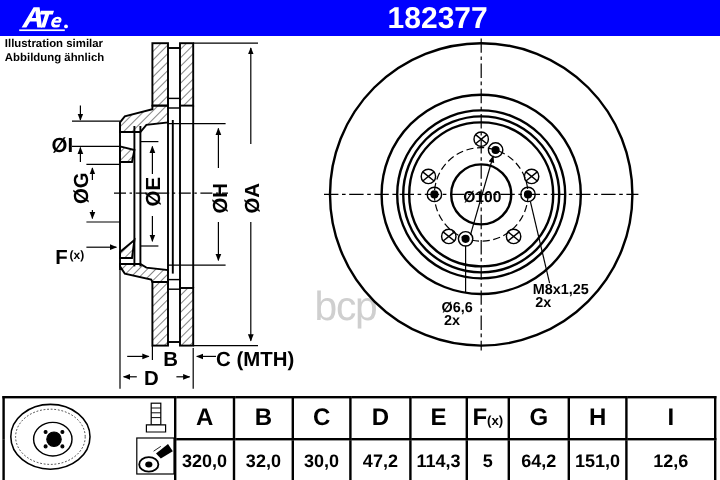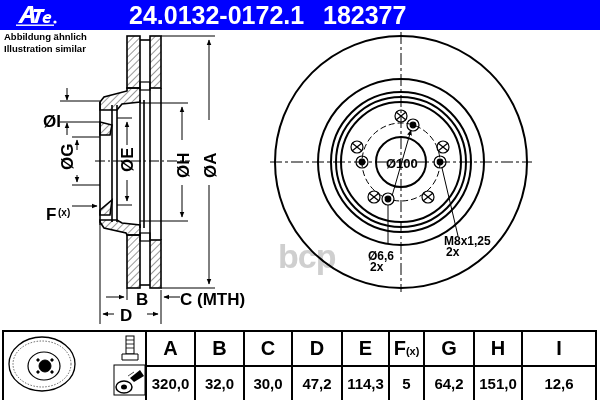--- a/index.html
+++ b/index.html
@@ -15,41 +15,40 @@
           line-height:12px; }
   .note div { white-space:nowrap; }
   svg.drawing { position:absolute; left:0; top:0; }
   .lbl { font-family:"Liberation Sans", sans-serif; font-weight:bold; }
   .spec-table { position:absolute; left:2px; top:330px; border-collapse:collapse; }
   .spec-table td { border:2px solid #000; text-align:center; padding:0; font-weight:bold; }
   .spec-table .hdr td { height:31px; font-size:20px; }
   .spec-table .val td { height:32px; font-size:15px; }
   .img-cell { width:141px; position:relative; }
   .fx-sub { font-size:11px; }
-  .watermark { position:absolute; left:262px; top:237px; font-size:34px; font-weight:bold;
-               color:#cfcfcf; letter-spacing:-1px;margin-left:16px; }
+  .watermark { position:absolute; left:262px; top:237px; font-size:34px; font-weight:normal;
+               color:#cfcfcf; letter-spacing:-1px; }
 </style>
 </head>
 <body>
 
 <div class="header">
   <svg class="logo" viewBox="0 0 52 24">
     <path d="M4 20 L14 3 L19 3 L21 20 L17 20 L16.5 15 L11 15 L8 20 Z M12.5 12 L16 12 L15.5 6 Z" fill="#fff"></path>
     <path d="M20 6 L31 6 L30 9 L27 9 L23.5 20 L20 20 L23.5 9 L19 9 Z" fill="#fff"></path>
     <path d="M31 20 C27 20 28 11 34 11 C38 11 38 15 36 16 L31 16 C31 18 34 18 36 17 L35.5 19.5 C34 20 33 20 31 20 Z M32 14 L35 14 C35 12.5 33 12.5 32 14 Z" fill="#fff"></path>
     <rect x="2" y="21.5" width="38" height="1.4" fill="#fff"></rect>
     <circle cx="41" cy="19" r="1.6" fill="#fff"></circle>
   </svg>
-  <div class="part-no">24.0132-0172.1</div>
   <div class="ref-no">182377</div>
 </div>
 
 <div class="note">
+  <div>Illustration similar</div>
   <div>Abbildung ähnlich</div>
-  <div>Illustration similar</div>
 </div>
 
 <div class="watermark">bcp</div>
 
 <svg class="drawing" width="600" height="330" viewBox="0 0 600 330">
   <defs>
     <pattern id="hatch" patternUnits="userSpaceOnUse" width="5" height="5" patternTransform="rotate(45)">
       <line x1="0" y1="0" x2="0" y2="5" stroke="#000" stroke-width="0.8"></line>
     </pattern>
     <marker id="arr" viewBox="0 0 10 10" refX="9" refY="5" markerWidth="6" markerHeight="6" orient="auto-start-reverse">

